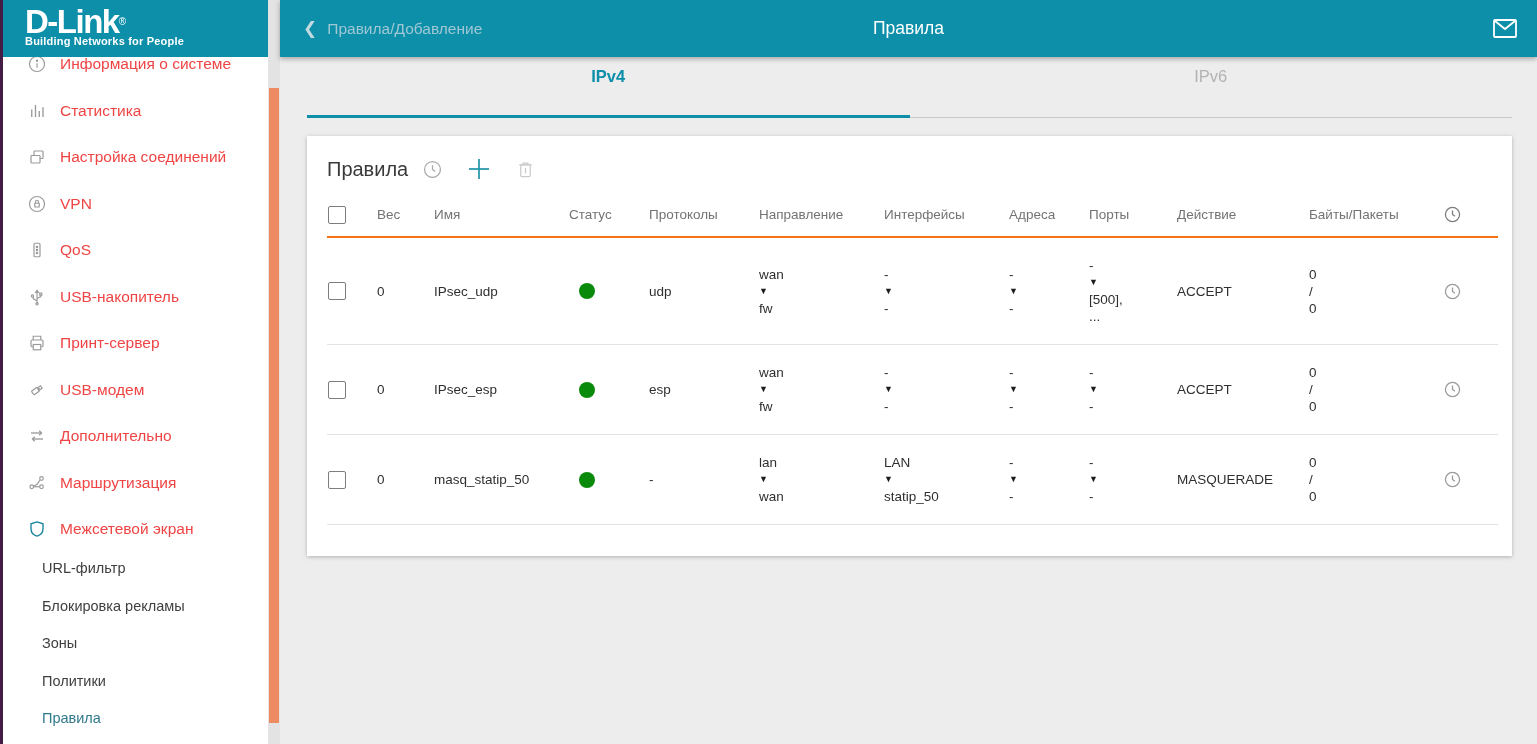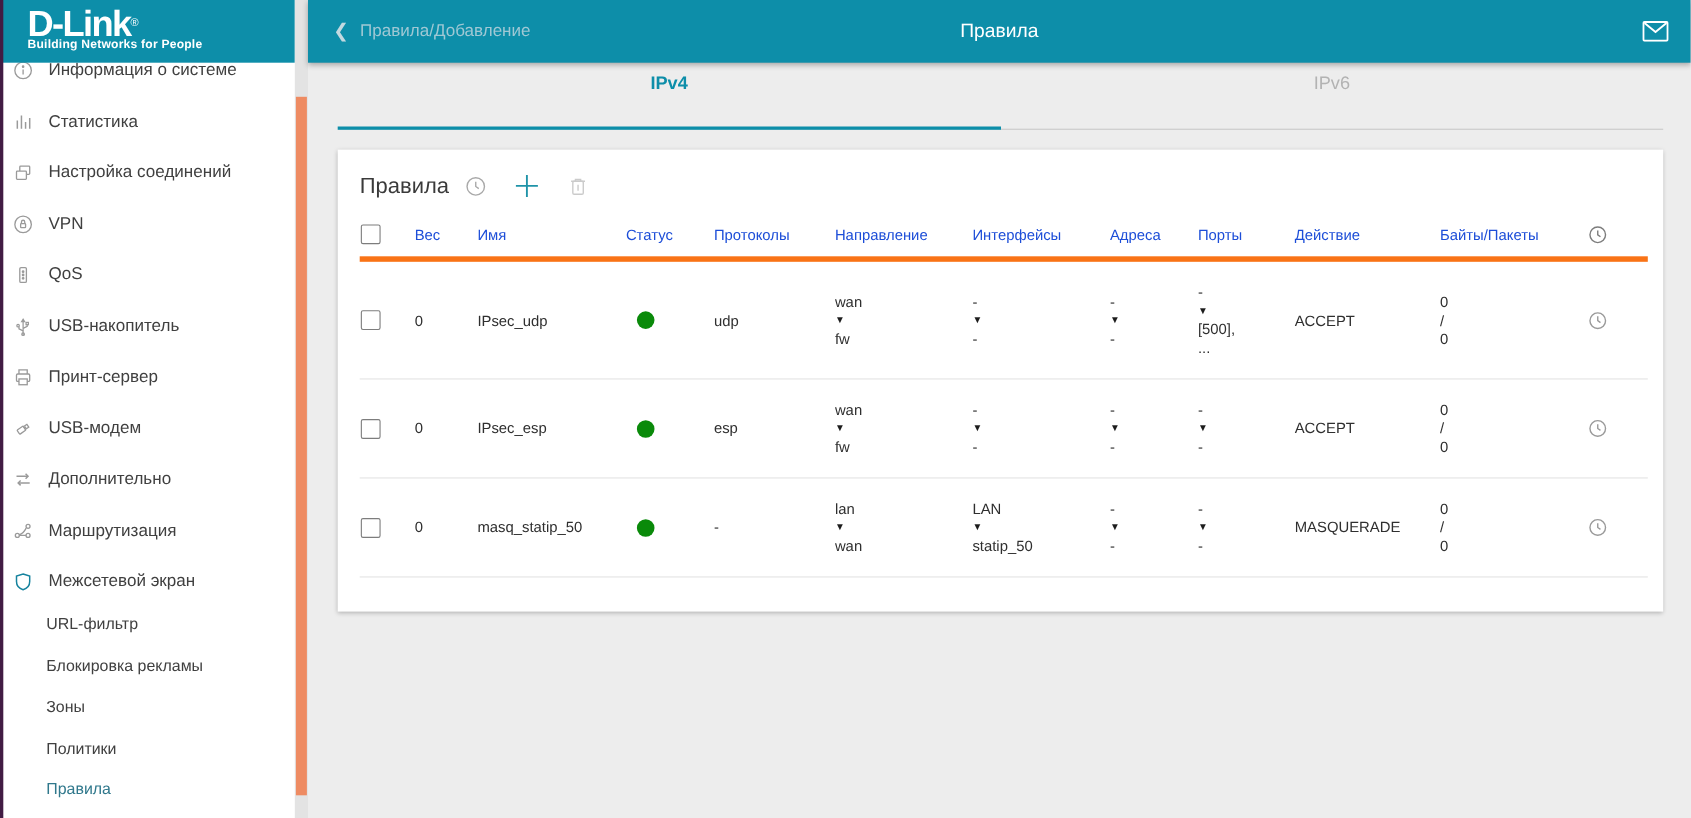--- a/index.html
+++ b/index.html
@@ -15,21 +15,21 @@
   .sidebar { position:absolute; left:0; top:0; width:280px; height:744px; background:#fff; z-index:20; }
   .scroll-track { position:absolute; right:0; top:0; width:12px; height:744px; background:#e3e3e3; }
   .scroll-thumb { position:absolute; right:1px; top:88px; width:10px; height:635px; background:#ee8b62; }
 
   .logo-block { position:absolute; left:0; top:0; width:268px; height:57px; background:#0d8ea9; color:#fff; padding:7px 0 0 25px; }
   .logo-name { font-size:33px; font-weight:800; letter-spacing:-1.5px; line-height:30px; font-style:normal; }
   .logo-reg { font-size:10px; vertical-align:top; font-weight:400; }
   .logo-tagline { font-size:11px; font-weight:700; letter-spacing:0.2px; margin-top:-2px; }
 
   .side-nav { position:absolute; top:41px; left:0; width:268px; }
-  .nav-item { height:46.5px; display:flex; align-items:center; padding-left:12px; gap:14px; font-size:15.5px; color:#404040; }
+  .nav-item { height:46.5px; display:flex; align-items:center; padding-left:28px; gap:14px; font-size:15.5px; color:#ef4444; }
   .nav-item .ni { width:18px; height:18px; flex:0 0 18px; color:#9a9a9a; display:flex; align-items:center; justify-content:center; }
   .nav-item.active .ni { color:#16839e; }
   .side-subnav { margin-top:-3px; }
   .subnav-item { height:37.5px; display:flex; align-items:center; padding-left:42px; font-size:14.5px; color:#404040; }
   .subnav-item.selected { color:#30788c; }
 
   
   .main-header { position:absolute; left:280px; top:0; width:1257px; height:57px; background:#0d8ea9; z-index:30;
     box-shadow:0 2px 5px rgba(0,0,0,0.30); display:flex; align-items:center; }
   .breadcrumb { position:absolute; left:23px; top:0; height:57px; display:flex; align-items:center; gap:10px;
@@ -53,21 +53,21 @@
 
   .card-title-row { display:flex; align-items:center; padding:21px 0 0 20px; }
   .card-title { font-size:20px; color:#3a3a3a; }
   .icon-btn { display:flex; align-items:center; justify-content:center; }
   .clock-sm { width:19px; height:19px; color:#a9a9a9; margin-left:15px; }
   .plus-btn { width:24px; height:24px; color:#1f93a8; margin-left:25px; }
   .trash-btn { width:19px; height:19px; color:#cbcbcb; margin-left:25px; }
 
   .table { padding:0 14px 0 20px; margin-top:12px; }
   .t-row { display:grid; grid-template-columns:50px 57px 135px 80px 110px 125px 125px 80px 88px 132px 135px 1fr; align-items:center; }
-  .t-head { height:45px; border-bottom:5px solid #f97316; color:#1d4ed8; font-size:13.5px; }
+  .t-head { height:45px; border-bottom:2px solid #f97316; color:#737373; font-size:13.5px; }
   .t-data { padding:19px 0; border-bottom:1px solid #e3e3e3; font-size:13.5px; color:#2f2f2f; }
   .hdr-clock { width:17px; height:17px; color:#7d7d7d; }
   .row-clock { width:17px; height:17px; color:#9a9a9a; }
   .checkbox { width:18px; height:18px; border:1.5px solid #7d7d7d; border-radius:2px; background:#fff; margin-left:1px; }
   .dot { width:16px; height:16px; border-radius:50%; margin-left:10px; }
   .stack { display:flex; flex-direction:column; line-height:17px; padding-right:6px; }
   .stack .tri { font-size:9px; color:#1c1c1c; line-height:17px; }
   .pre { white-space:pre-line; line-height:17px; }
   .cellpad { padding-right:6px; }
 </style>

